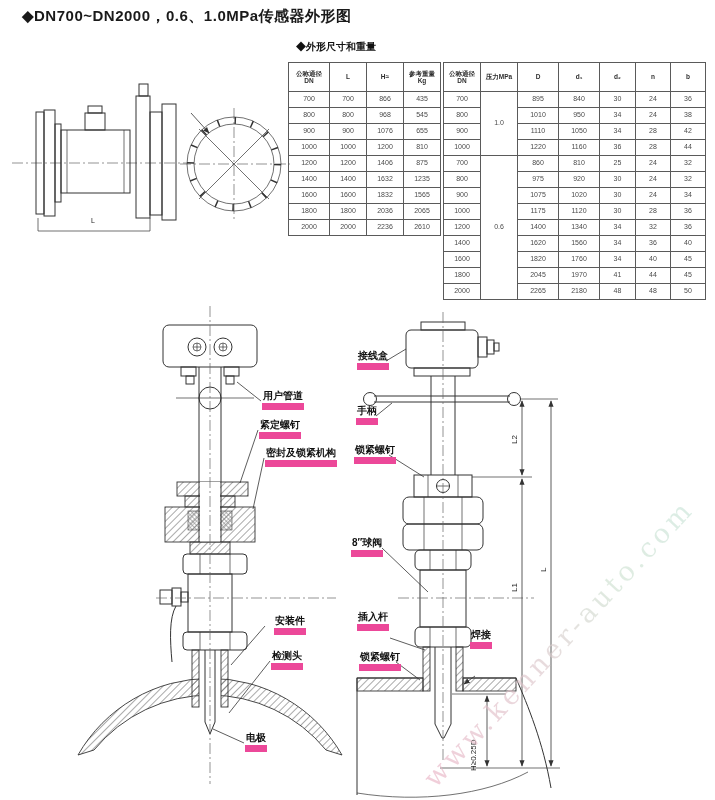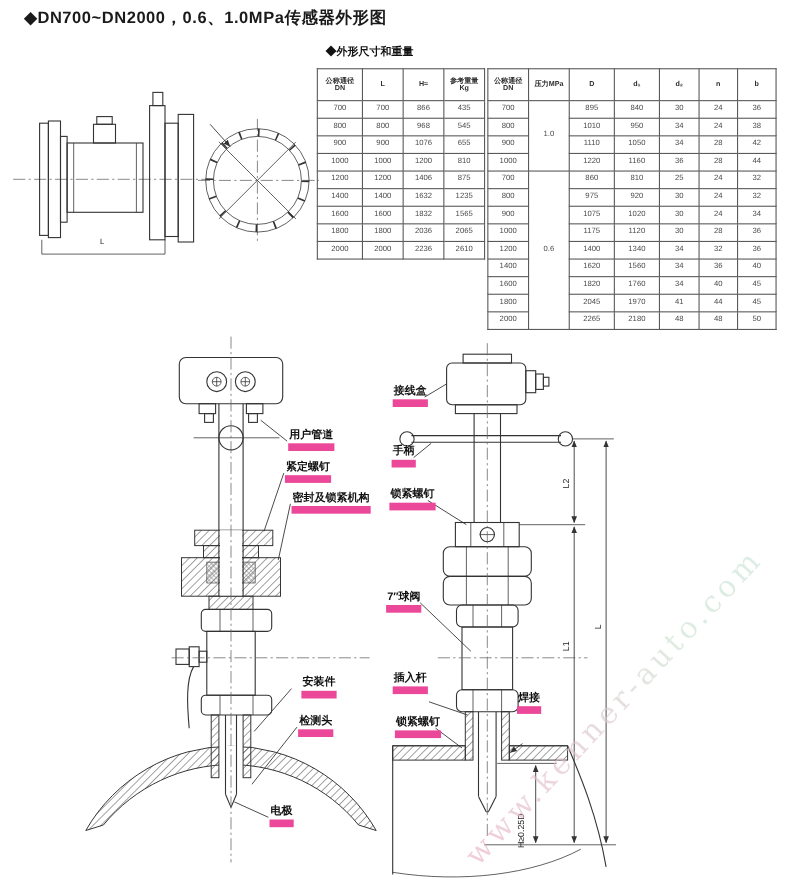--- a/index.html
+++ b/index.html
@@ -424,21 +424,21 @@
   <span class="lbl" style="left:262px;top:391px">用户管道</span>
   <span class="lbl" style="left:259px;top:420px">紧定螺钉</span>
   <span class="lbl" style="left:265px;top:448px">密封及锁紧机构</span>
   <span class="lbl" style="left:274px;top:616px">安装件</span>
   <span class="lbl" style="left:271px;top:651px">检测头</span>
   <span class="lbl" style="left:245px;top:733px">电极</span>
 
   <span class="lbl" style="left:357px;top:351px">接线盒</span>
   <span class="lbl" style="left:356px;top:406px">手柄</span>
   <span class="lbl" style="left:354px;top:445px">锁紧螺钉</span>
-  <span class="lbl" style="left:351px;top:538px">7″球阀</span>
+  <span class="lbl" style="left:351px;top:538px">8″球阀</span>
   <span class="lbl" style="left:357px;top:612px">插入杆</span>
   <span class="lbl" style="left:359px;top:652px">锁紧螺钉</span>
   <span class="lbl" style="left:470px;top:630px">焊接</span>
 
   <span class="smlbl" style="left:91px;top:217px">L</span>
   <span class="dimlbl" style="left:511px;top:444px">L2</span>
   <span class="dimlbl" style="left:511px;top:592px">L1</span>
   <span class="dimlbl" style="left:540px;top:572px">L</span>
   <span class="dimlbl" style="left:470px;top:771px">H≥0.25D</span>
 

